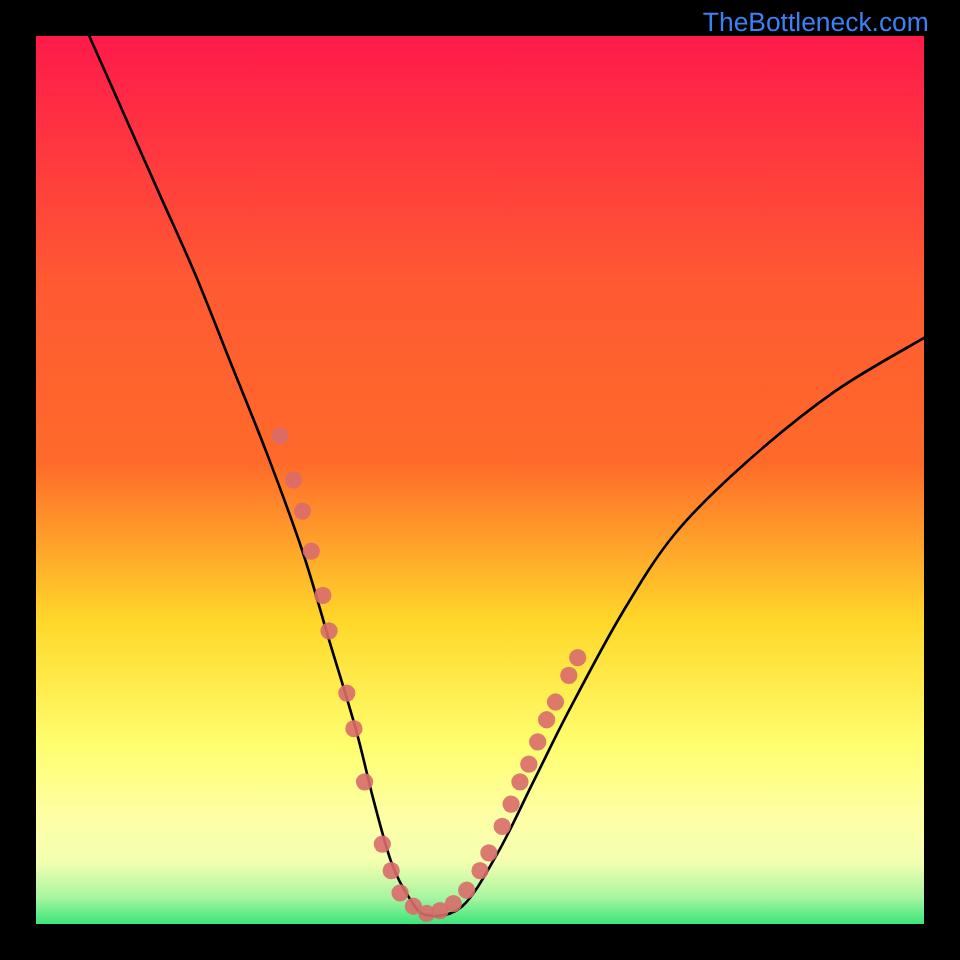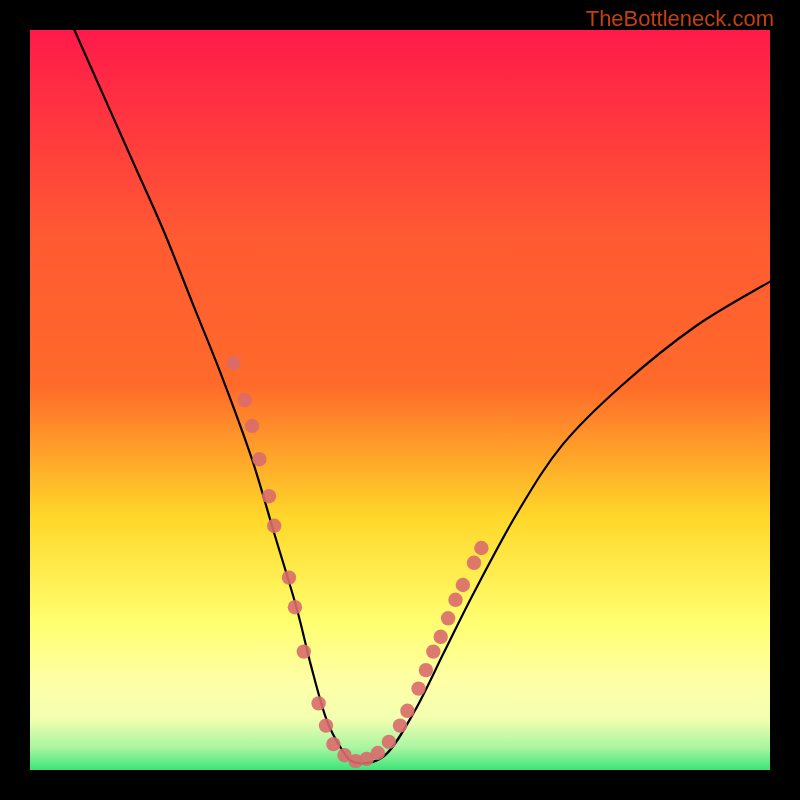--- a/index.html
+++ b/index.html
@@ -28,21 +28,21 @@
     top: 0;
     width: 740px;
     height: 740px;
   }
   .watermark {
     position: absolute;
     top: 6px;
     right: 26px;
     font-family: Arial, Helvetica, sans-serif;
     font-size: 22px;
-    color: #c2410c;
+    color: #3b82f6;
     letter-spacing: 0px;
   }
   svg.curve {
     position: absolute;
     left: 0;
     top: 0;
     width: 740px;
     height: 740px;
     overflow: visible;
   }

